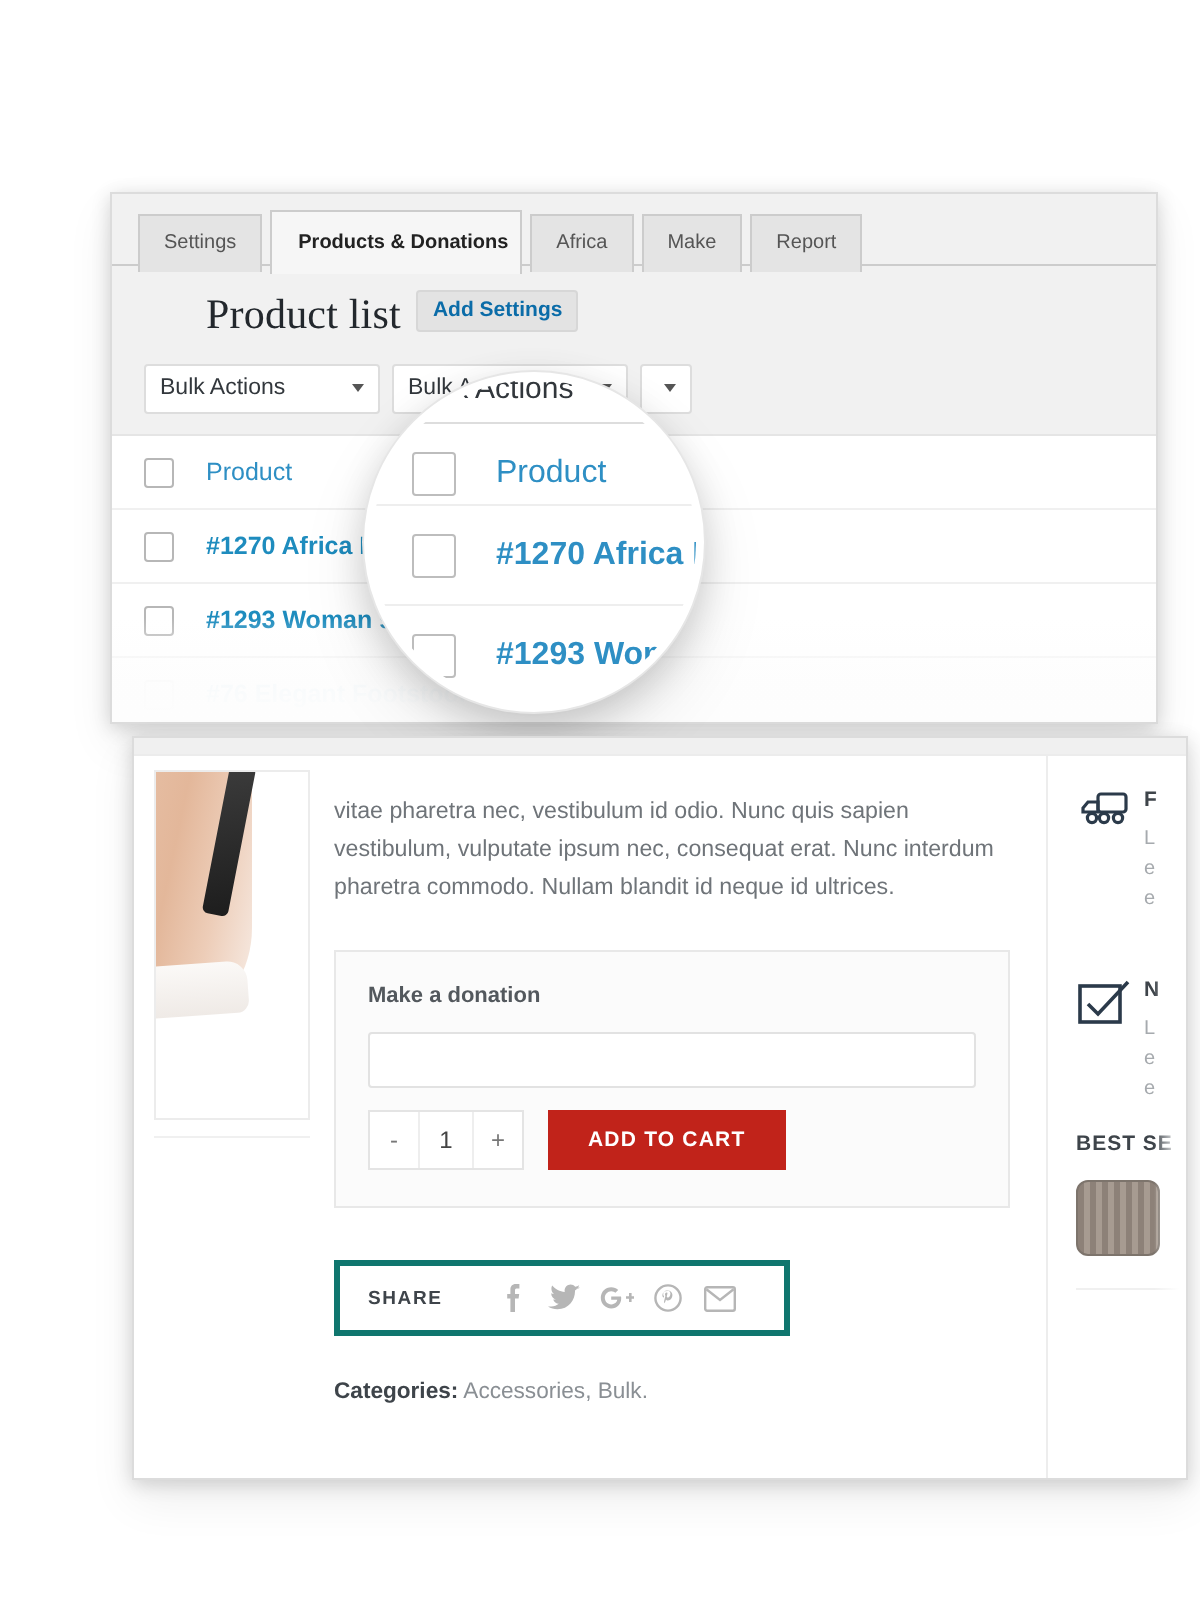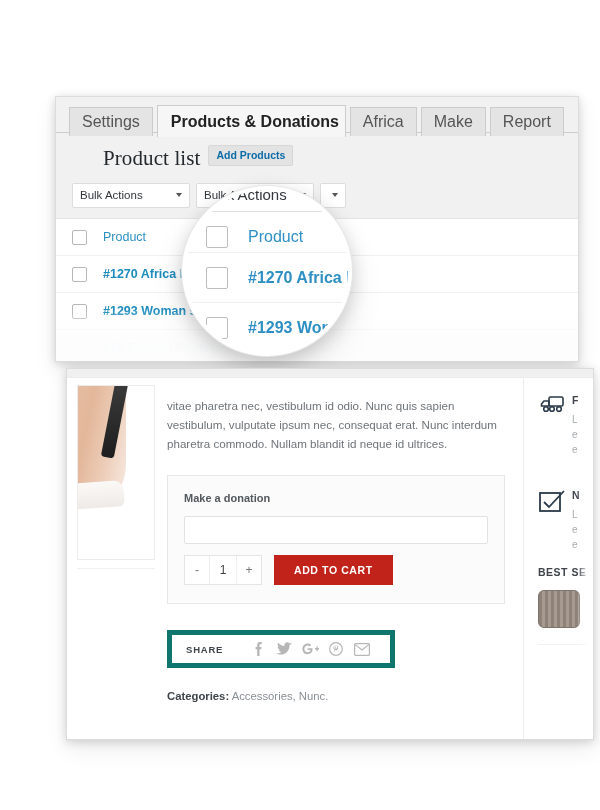--- a/index.html
+++ b/index.html
@@ -23,21 +23,21 @@
   #admin-panel { left: 55px; top: 96px; width: 524px; height: 266px; background:#f1f1f1; overflow:hidden; }
 
   .tabstrip { position:relative; height: 36px; padding-left: 13px; padding-top: 8px; }
   .tabstrip:after{
     content:""; position:absolute; left:0; right:0; bottom:0; height:1px; background:#ccc;
   }
   .tab {
     position: relative; z-index: 2;
     display: inline-block; vertical-align: bottom;
     padding: 6px 12px 7px 12px;
-    font-size: 16px; color: #555;
+    font-size: 10px; color: #555;
     background: #e4e4e4;
     border: 1px solid #ccc; border-bottom: none;
     margin-right: 4px;
     line-height: 15px;
   }
   .tab.active {
     background: #f6f6f6; color: #222; font-weight: bold;
     padding: 8px 6px 8px 13px;
     border-color:#ccc;
     margin-bottom:-1px;
@@ -165,21 +165,21 @@
     font-size: 12px; color: #777;
   }
   .stepper .num { width: 28px; border-left: 1px solid #eee; border-right: 1px solid #eee; color:#444; }
   .cart-btn {
     margin-left: 12px; height: 30px; background: #c1231a; color: #fff;
     font-size: 10.5px; font-weight: bold; letter-spacing: .6px;
     display: flex; align-items: center; justify-content: center; padding: 0 20px;
   }
 
   .share-box {
-    margin-top: 26px; border: 5px solid #0f766e; background:#fff;
+    margin-top: 26px; border: 3px solid #0f766e; background:#fff;
     height: 38px; display:flex; align-items:center; padding: 0 14px; width: 228px;
   }
   .share-label { font-size: 9.5px; font-weight: bold; letter-spacing: .8px; color: #3e444a; margin-right: 22px; }
   .sicon { width: 26px; text-align:center; color: #b6b6b6; font-size: 14px; line-height:1; }
   .sicon svg { display:block; margin: 0 auto; }
 
   .categories { margin-top: 22px; font-size: 11.3px; color: #8a8f94; }
   .categories b { color: #3e444a; }
 
   
@@ -206,21 +206,21 @@
 
 <div id="stage">
 
   <div class="panel" id="admin-panel">
 
     <div class="tabstrip">
       <div class="tab">Settings</div><div class="tab active">Products &amp; Donations</div><div class="tab">Africa</div><div class="tab">Make</div><div class="tab">Report</div>
     </div>
 
     <div class="listhead">
-      <span class="page-title">Product list</span><span class="add-btn">Add Products</span>
+      <span class="page-title">Product list</span><span class="add-btn">Add Settings</span>
     </div>
 
     <div class="filters">
       <span class="select wide"><span>Bulk Actions</span><span class="caret"></span></span><span class="select wide"><span>Bulk Actions</span><span class="caret"></span></span><span class="select stub"><span class="caret"></span></span>
     </div>
 
     <div class="rows">
       <div class="row header">
         <span class="cbx"></span>
         <span class="label">Product</span>
@@ -320,21 +320,21 @@
           <span class="sicon">
             <svg width="16" height="13" viewBox="0 0 16 13">
                 <rect x="0.6" y="0.6" width="14.8" height="11.8" rx="1" fill="none" stroke="#b6b6b6" stroke-width="1.2"></rect>
                 <path d="M1.2 1.6L8 7l6.8-5.4" fill="none" stroke="#b6b6b6" stroke-width="1.2"></path>
               </svg>
           </span>
         </div>
 
         <div class="categories">
           <b>Categories:</b>
-          <span>Accessories, Nunc.</span>
+          <span>Accessories, Bulk.</span>
         </div>
       </div>
 
       <div id="sidebar">
         <div class="feature">
           <span class="fico">
             <svg width="30" height="20" viewBox="0 0 30 20">
               <rect x="11" y="3" width="14" height="9" rx="1.5" fill="none" stroke="#2b3a4a" stroke-width="1.6"></rect>
               <path d="M11 7H6L3.5 10v2h7.5z" fill="none" stroke="#2b3a4a" stroke-width="1.6"></path>
               <circle cx="8" cy="15" r="2.3" fill="none" stroke="#2b3a4a" stroke-width="1.6"></circle>

